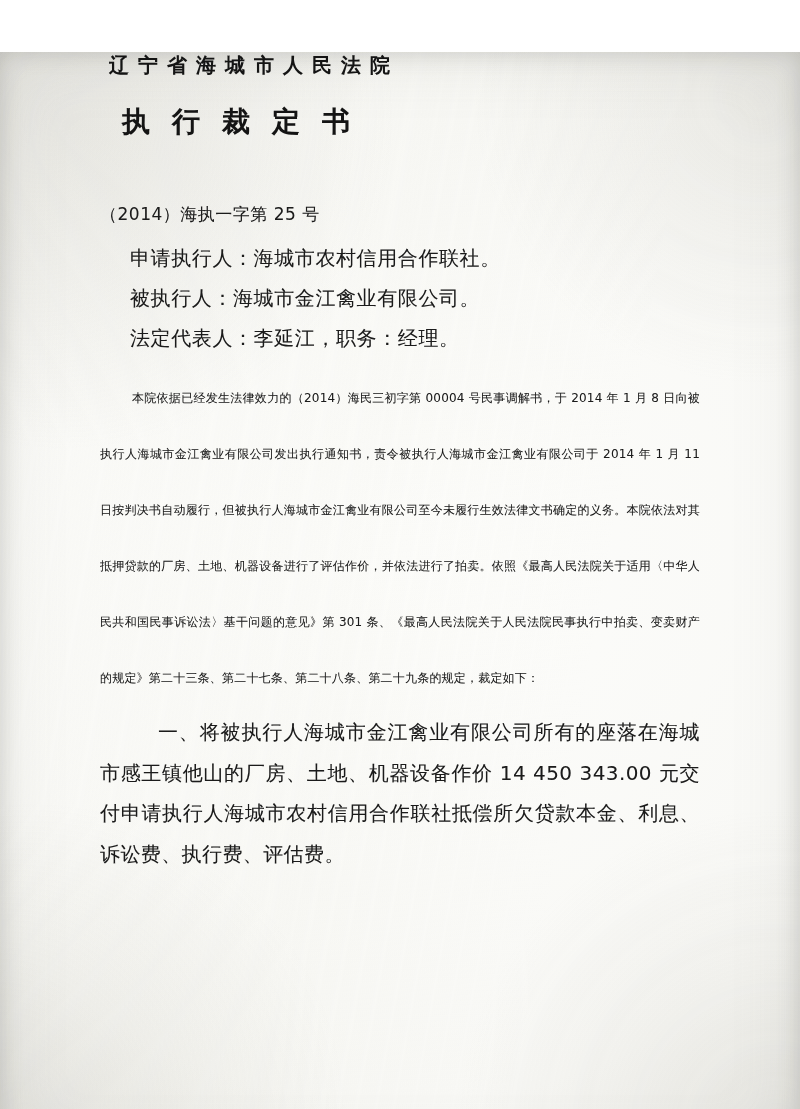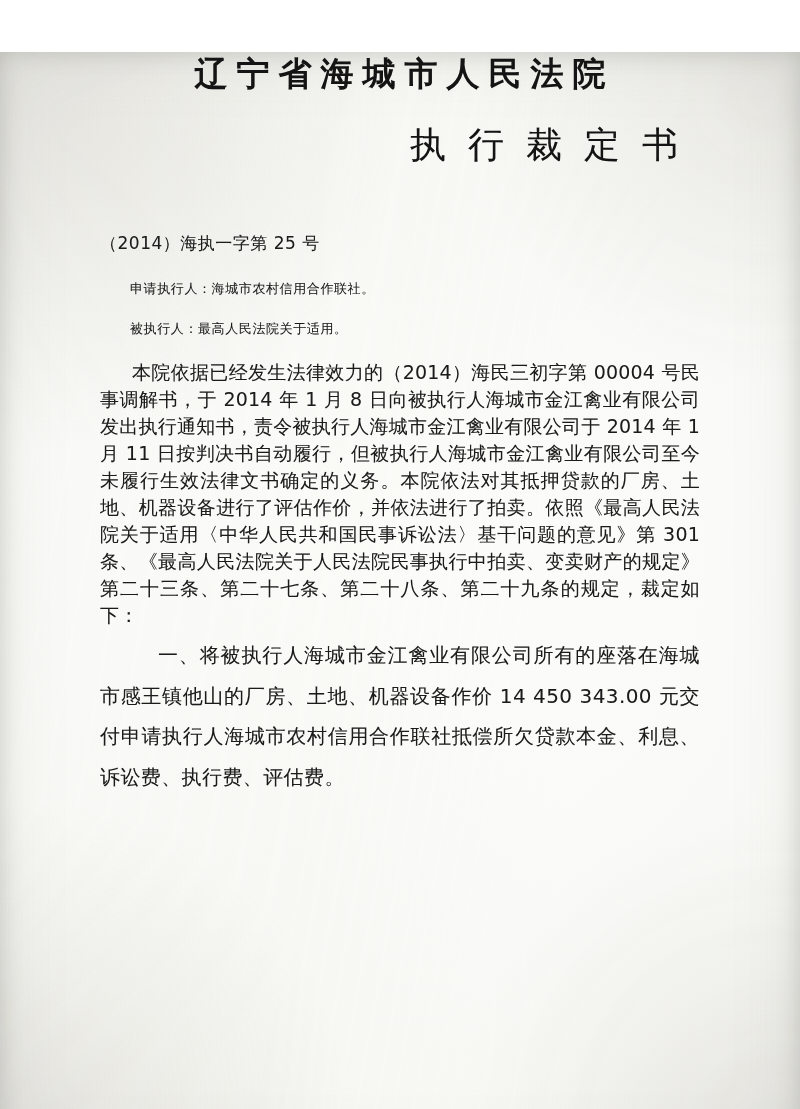--- a/index.html
+++ b/index.html
@@ -52,64 +52,64 @@
   .doc {
     position: relative;
     z-index: 2;
     padding: 0 100px 0 100px;
     color: #1b1b1b;
   }
 
   
   .court-title {
     margin: 52px 0 0 0;
-    text-align: center;
     font-family: Liberation Serif, serif;
-    font-size: 33px;
+    font-size: 20px;
     font-weight: 700;
     letter-spacing: 9px;
     color: #141414;
     text-indent: 9px;
   }
   .doc-title {
     margin: 24px 0 0 0;
-    text-align: right;
+    text-align: left;
     font-family: "DejaVu Serif", serif;
-    font-size: 36px;
-    font-weight: 400;
+    font-size: 28px;
+    font-weight: 700;
     letter-spacing: 22px;
     color: #141414;
     text-indent: 22px;
   }
 
   .case-no {
     margin: 62px 0 0 0;
     text-align: left;
     padding-right: 4px;
     font-size: 17px;
     letter-spacing: 0.5px;
     color: #1b1b1b;
   }
 
   
   .party-block {
     margin-top: 14px;
   }
   .party-line {
-    font-size: 13px;
+    font-size: 20px;
     line-height: 40px;
     text-indent: 30px;
     letter-spacing: 0.6px;
     white-space: nowrap;
+    font-family: Liberation Mono, monospace;
   }
 
   .para {
     margin-top: 10px;
-    font-size: 19px;
-    line-height: 27px;
+    font-size: 12px;
+    line-height: 56px;
     text-align: justify;
     text-justify: inter-ideograph;
     text-indent: 32px;
     letter-spacing: 0.4px;
   }
   .para.loose { letter-spacing: 0.2px; }
 
   .ruling {
     margin-top: 6px;
     font-size: 20px;
@@ -132,21 +132,22 @@
   <div class="doc">
 
     <div class="court-title">辽宁省海城市人民法院</div>
 
     <div class="doc-title">执行裁定书</div>
 
     <div class="case-no">（2014）海执一字第 25 号</div>
 
     <div class="party-block">
       <div class="party-line">申请执行人：海城市农村信用合作联社。</div>
-      <div class="party-line">被执行人：最高人民法院关于适用。</div>
+      <div class="party-line">被执行人：海城市金江禽业有限公司。</div>
+      <div class="party-line">法定代表人：李延江，职务：经理。</div>
     </div>
 
     <div class="para loose">本院依据已经发生法律效力的（2014）海民三初字第 00004 号民事调解书，于 2014 年 1 月 8 日向被执行人海城市金江禽业有限公司发出执行通知书，责令被执行人海城市金江禽业有限公司于 2014 年 1 月 11 日按判决书自动履行，但被执行人海城市金江禽业有限公司至今未履行生效法律文书确定的义务。本院依法对其抵押贷款的厂房、土地、机器设备进行了评估作价，并依法进行了拍卖。依照《最高人民法院关于适用〈中华人民共和国民事诉讼法〉基干问题的意见》第 301 条、《最高人民法院关于人民法院民事执行中拍卖、变卖财产的规定》第二十三条、第二十七条、第二十八条、第二十九条的规定，裁定如下：</div>
 
     <div class="ruling">一、将被执行人海城市金江禽业有限公司所有的座落在海城市感王镇他山的厂房、土地、机器设备作价 14 450 343.00 元交付申请执行人海城市农村信用合作联社抵偿所欠贷款本金、利息、诉讼费、执行费、评估费。</div>
 
   </div>
 </div>
 
 </body></html>

